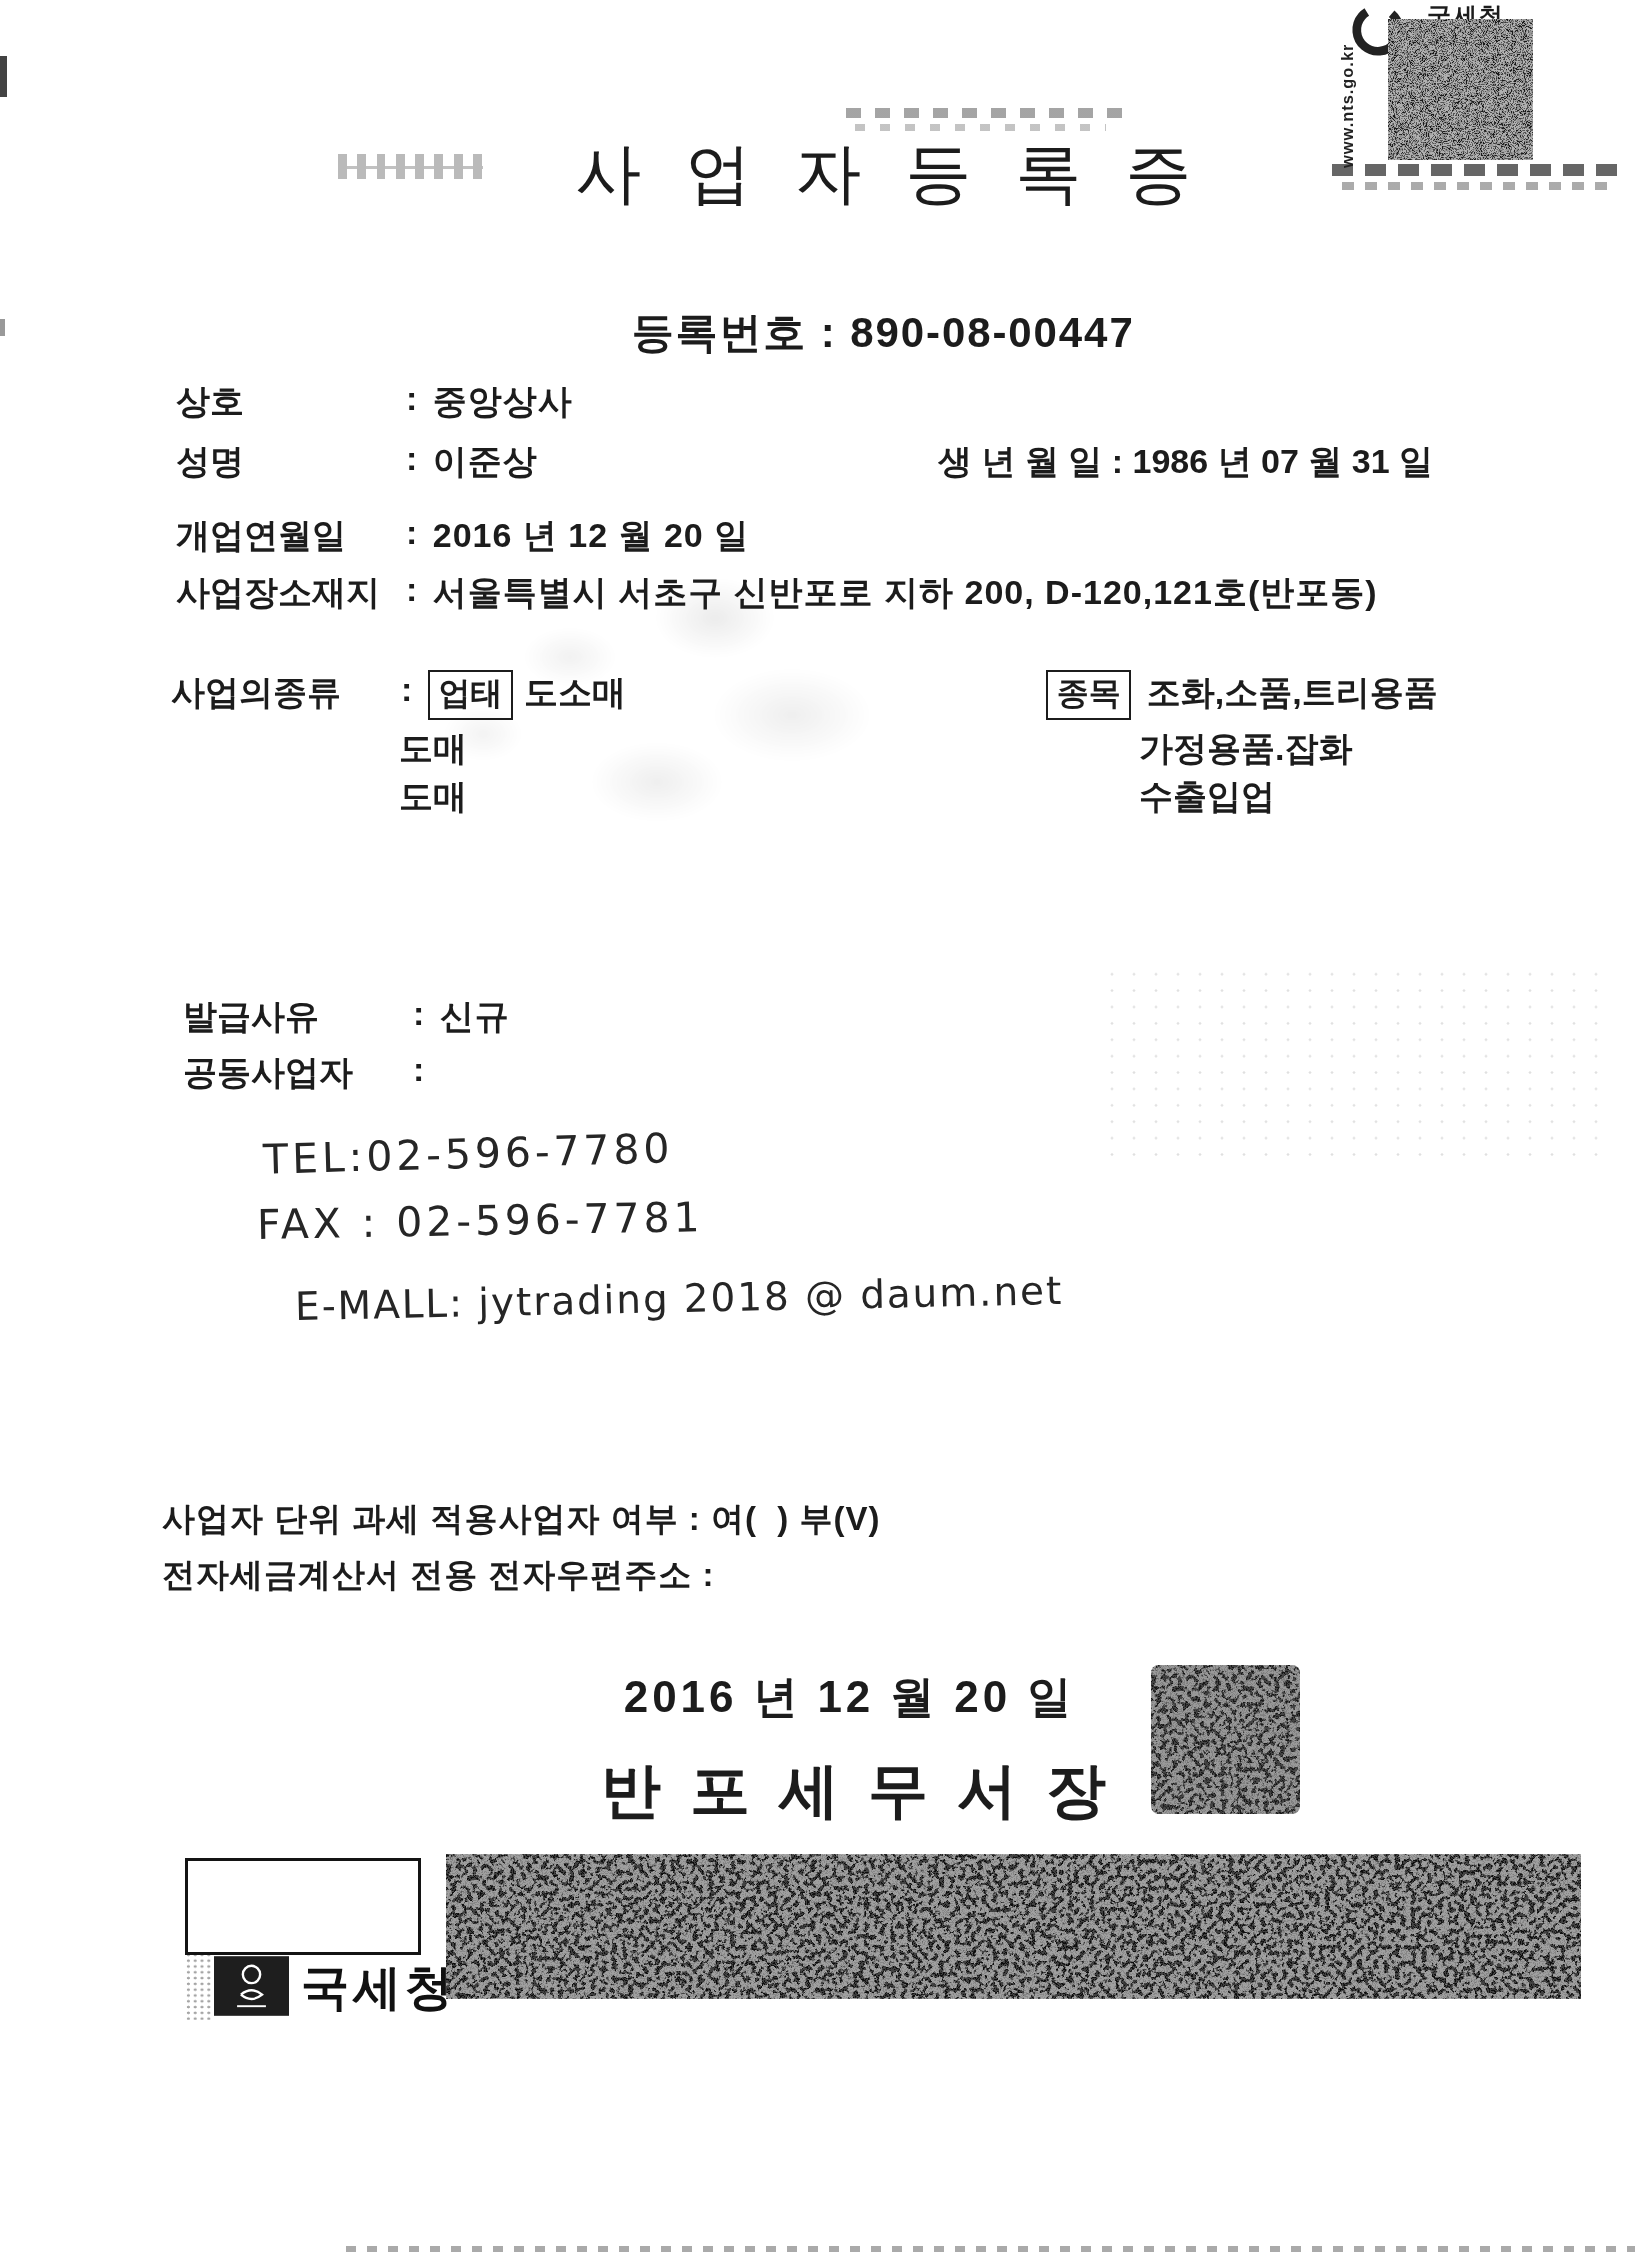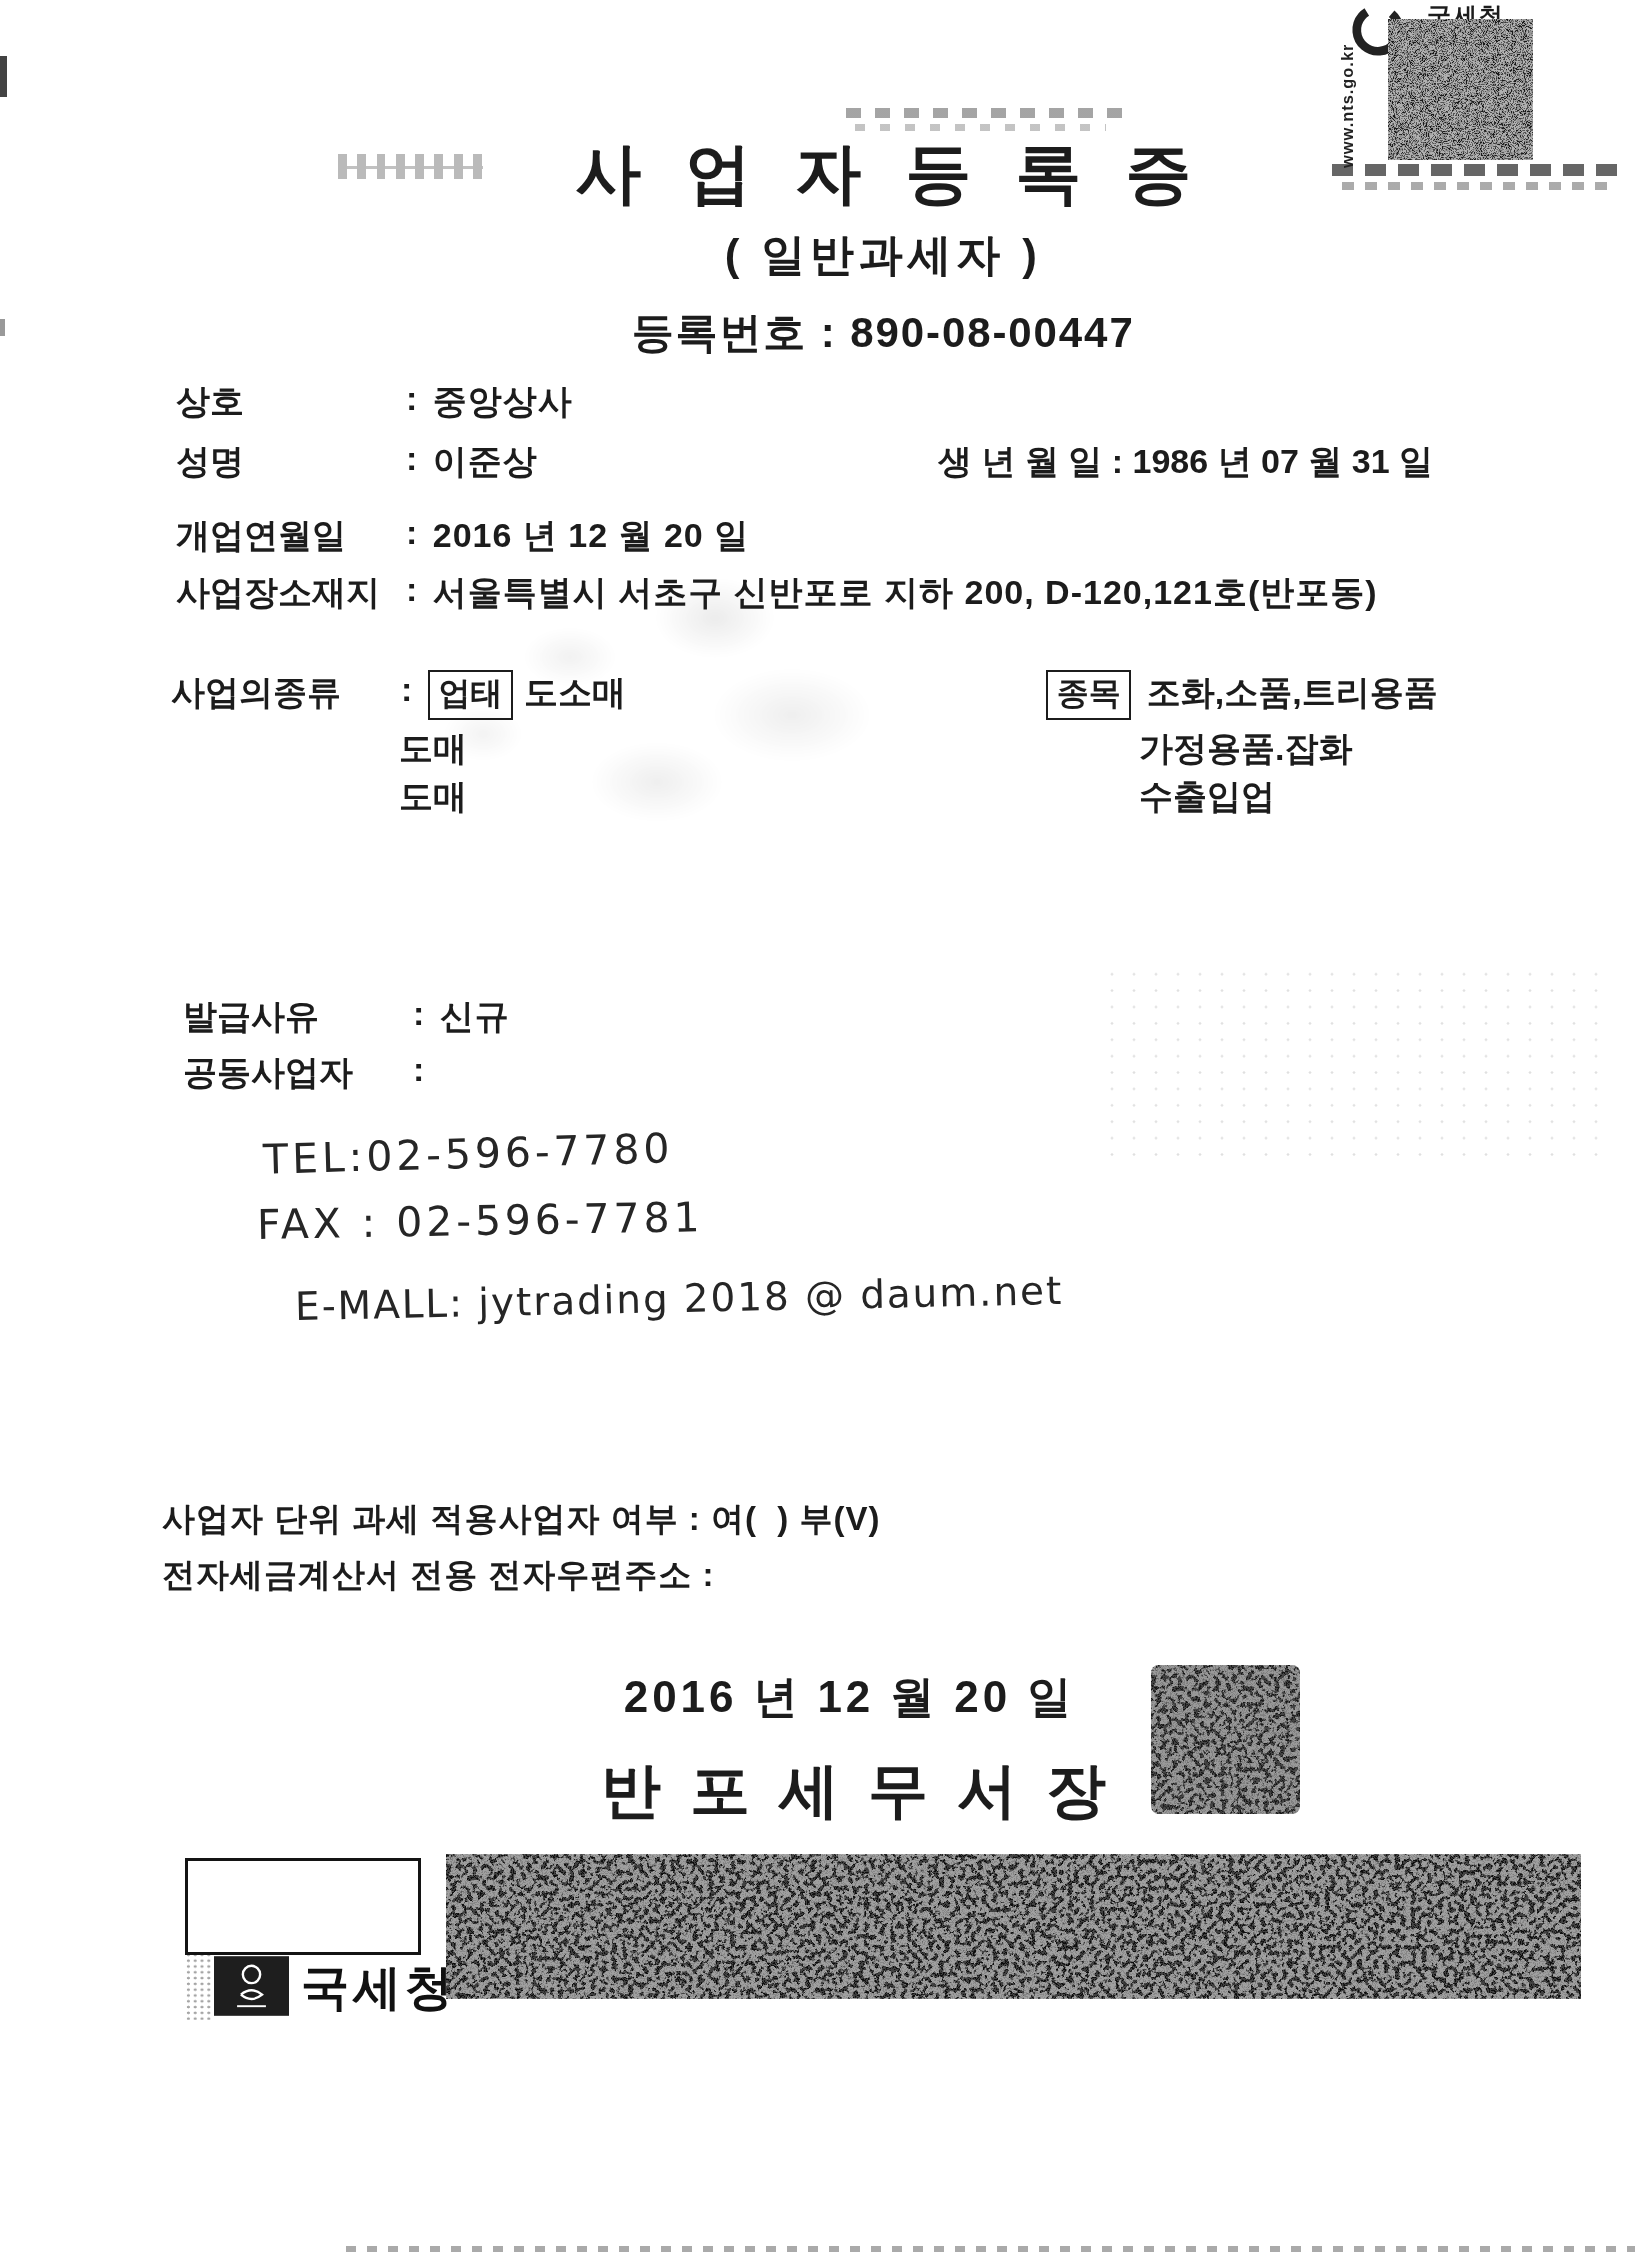--- a/index.html
+++ b/index.html
@@ -1,21 +1,21 @@
 <!DOCTYPE html>
 <html><head>
 <meta charset="utf-8">
 <style>
   html,body{margin:0;padding:0;}
   body{width:1641px;height:2257px;position:relative;background:#ffffff;overflow:hidden;
        font-family:"Liberation Sans","DejaVu Sans",sans-serif;color:#1c1c1c;}
   .abs{position:absolute;}
   
   .hdr{left:135px;right:9.7px;text-align:center;}
-  .title{top:129px;font-size:66px;font-weight:700;letter-spacing:44px;text-indent:44px;}
+  .title{top:129px;font-size:66px;font-weight:400;letter-spacing:44px;text-indent:44px;}
   .subtitle{top:226px;font-size:44px;font-weight:700;letter-spacing:4.8px;}
   .regline{top:305px;font-size:42px;font-weight:700;letter-spacing:1.9px;}
   
   .frow{left:176px;display:flex;align-items:flex-start;font-size:34px;font-weight:700;}
   .flabel{width:201px;text-align:justify;text-align-last:justify;white-space:nowrap;}
   .fcolon{margin:0 15.4px 0 29px;}
   .fvalue{letter-spacing:1px;white-space:pre;}
   .birth{left:938px;top:439px;font-size:34px;font-weight:700;white-space:pre;text-align:center;}
   
   .btbox{display:inline-block;border:2.9px solid #1c1c1c;padding:0 8.7px 1.9px 8.7px;font-size:32px;font-weight:700;}
@@ -110,21 +110,20 @@
   <svg class="abs ringicon" width="56" height="56" viewBox="0 0 58 58">
     <circle cx="29" cy="29" r="22" fill="none" stroke="#222" stroke-width="9" stroke-dasharray="110 30" transform="rotate(-50 29 29)"></circle>
   </svg>
   <svg class="abs" style="left:1388px;top:19.3px" width="145" height="141" viewBox="0 0 150 146">
     <rect width="150" height="146" fill="#191919"></rect>
     <rect width="150" height="146" filter="url(#noiseFine)" opacity="0.55"></rect>
     <rect width="150" height="146" filter="url(#noiseCoarse)" opacity="0.25"></rect>
   </svg>
 
   <div class="abs hdr title">사업자등록증</div>
-  <div class="abs hdr subtitle">( 일반과세자 )</div>
   <div class="abs hdr regline">등록번호 : 890-08-00447</div>
 
   <div class="frow abs" style="top:379px">
     <span class="flabel">상호</span>
     <span class="fcolon">:</span>
     <span class="fvalue">중앙상사</span>
   </div>
 
   <div class="frow abs" style="top:439px">
     <span class="flabel">성명</span>

